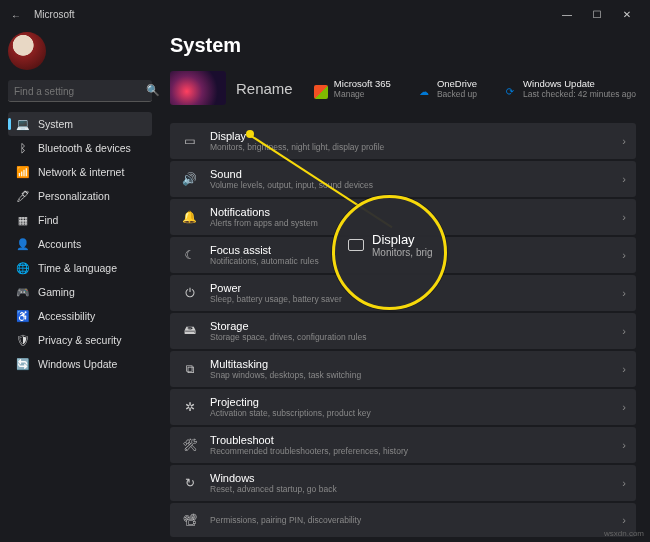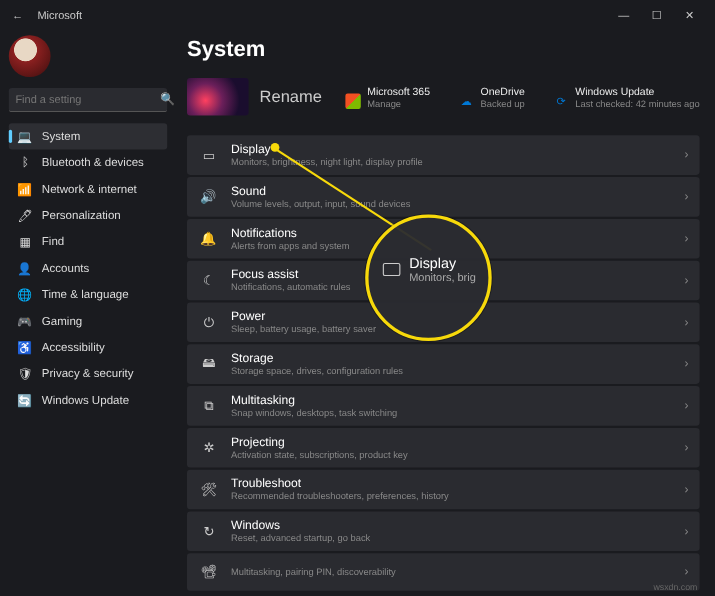--- a/index.html
+++ b/index.html
@@ -40,21 +40,21 @@
 .card-sub{font-size:8.5px;color:#888}
 .chev{color:#888;font-size:11px}
 
 .callout-ring{position:absolute;width:115px;height:115px;border:3.5px solid #f7d90a;border-radius:50%;left:332px;top:195px;pointer-events:none;box-shadow:0 0 0 1px rgba(0,0,0,.3);background:rgba(42,43,48,.95)}
 .callout-dot{position:absolute;width:8px;height:8px;background:#f7d90a;border-radius:50%;left:246px;top:130px;pointer-events:none}
 .callout-line{position:absolute;width:170px;height:2px;background:#f7d90a;left:250px;top:134px;transform-origin:0 0;transform:rotate(33deg);pointer-events:none}
 .callout-inner{position:absolute;left:348px;top:232px;pointer-events:none;display:flex;gap:8px;align-items:center}
 .callout-inner .ci{width:16px;height:12px;border:1.5px solid #ccc;border-radius:2px}
 .callout-inner .ct1{font-size:13px;color:#fff}
 .callout-inner .ct2{font-size:10px;color:#aaa}
-.watermark{position:absolute;right:16px;bottom:4px;font-size:8px;color:#666}
+.watermark{position:absolute;right:6px;bottom:4px;font-size:8px;color:#666}
 </style>
 </head>
 <body>
 
 <div class="titlebar">
   <div class="tb-back">←</div>
   <div class="tb-title">Microsoft</div>
   <div class="tb-ctrls">
     <div>—</div>
     <div>☐</div>
@@ -225,21 +225,21 @@
           <div class="card-icon">↻</div>
           <div class="card-body">
             <div class="card-title">Windows</div>
             <div class="card-sub">Reset, advanced startup, go back</div>
           </div>
           <div class="chev">›</div>
         </div>
         <div class="card">
           <div class="card-icon">📽</div>
           <div class="card-body">
-            <div class="card-sub">Multitasking, pairing PIN, discoverability</div>
+            <div class="card-sub">Permissions, pairing PIN, discoverability</div>
           </div>
           <div class="chev">›</div>
         </div>
       </div>
   </div>
 </div>
 
 <div class="callout-dot"></div>
 <div class="callout-line"></div>
 <div class="callout-ring"></div>

